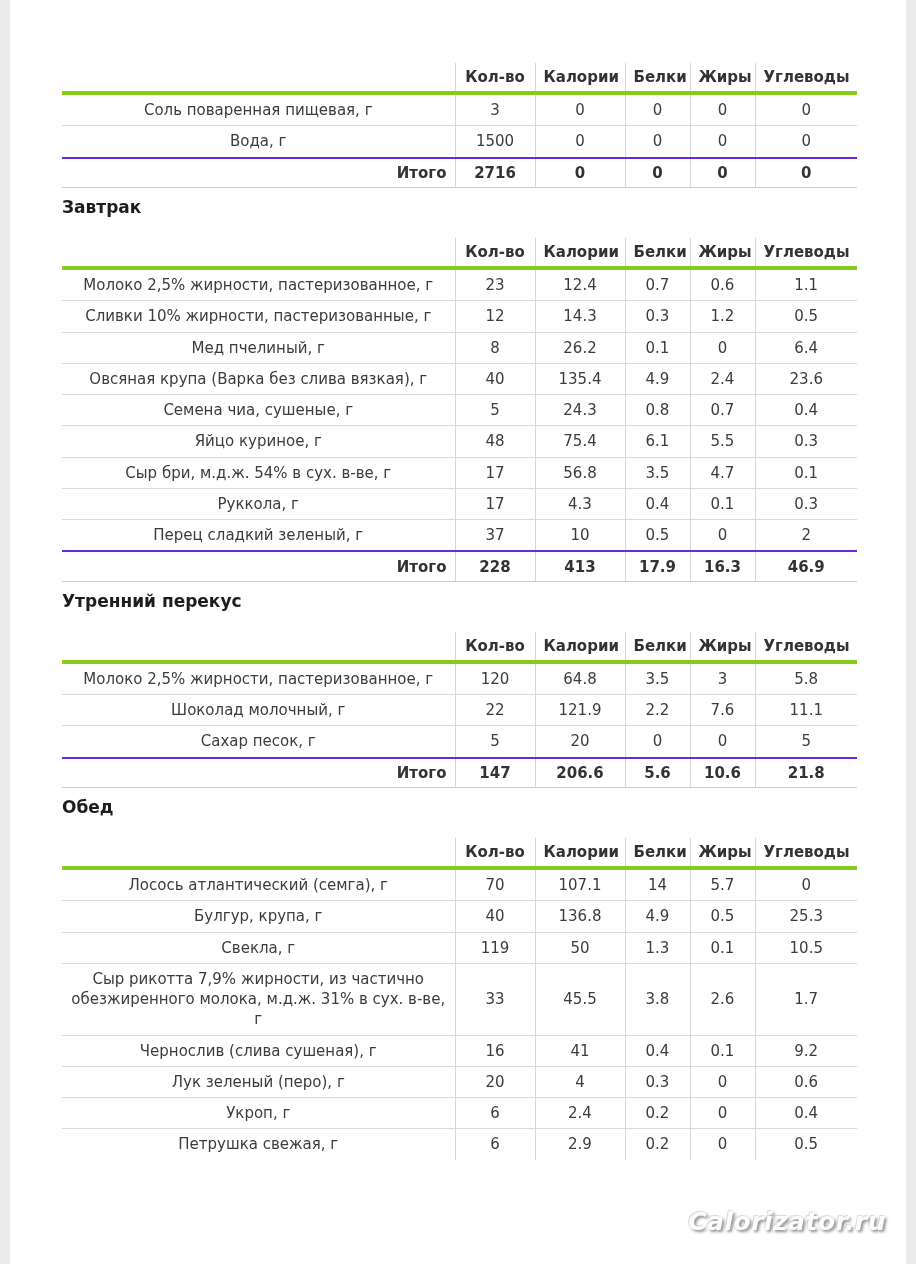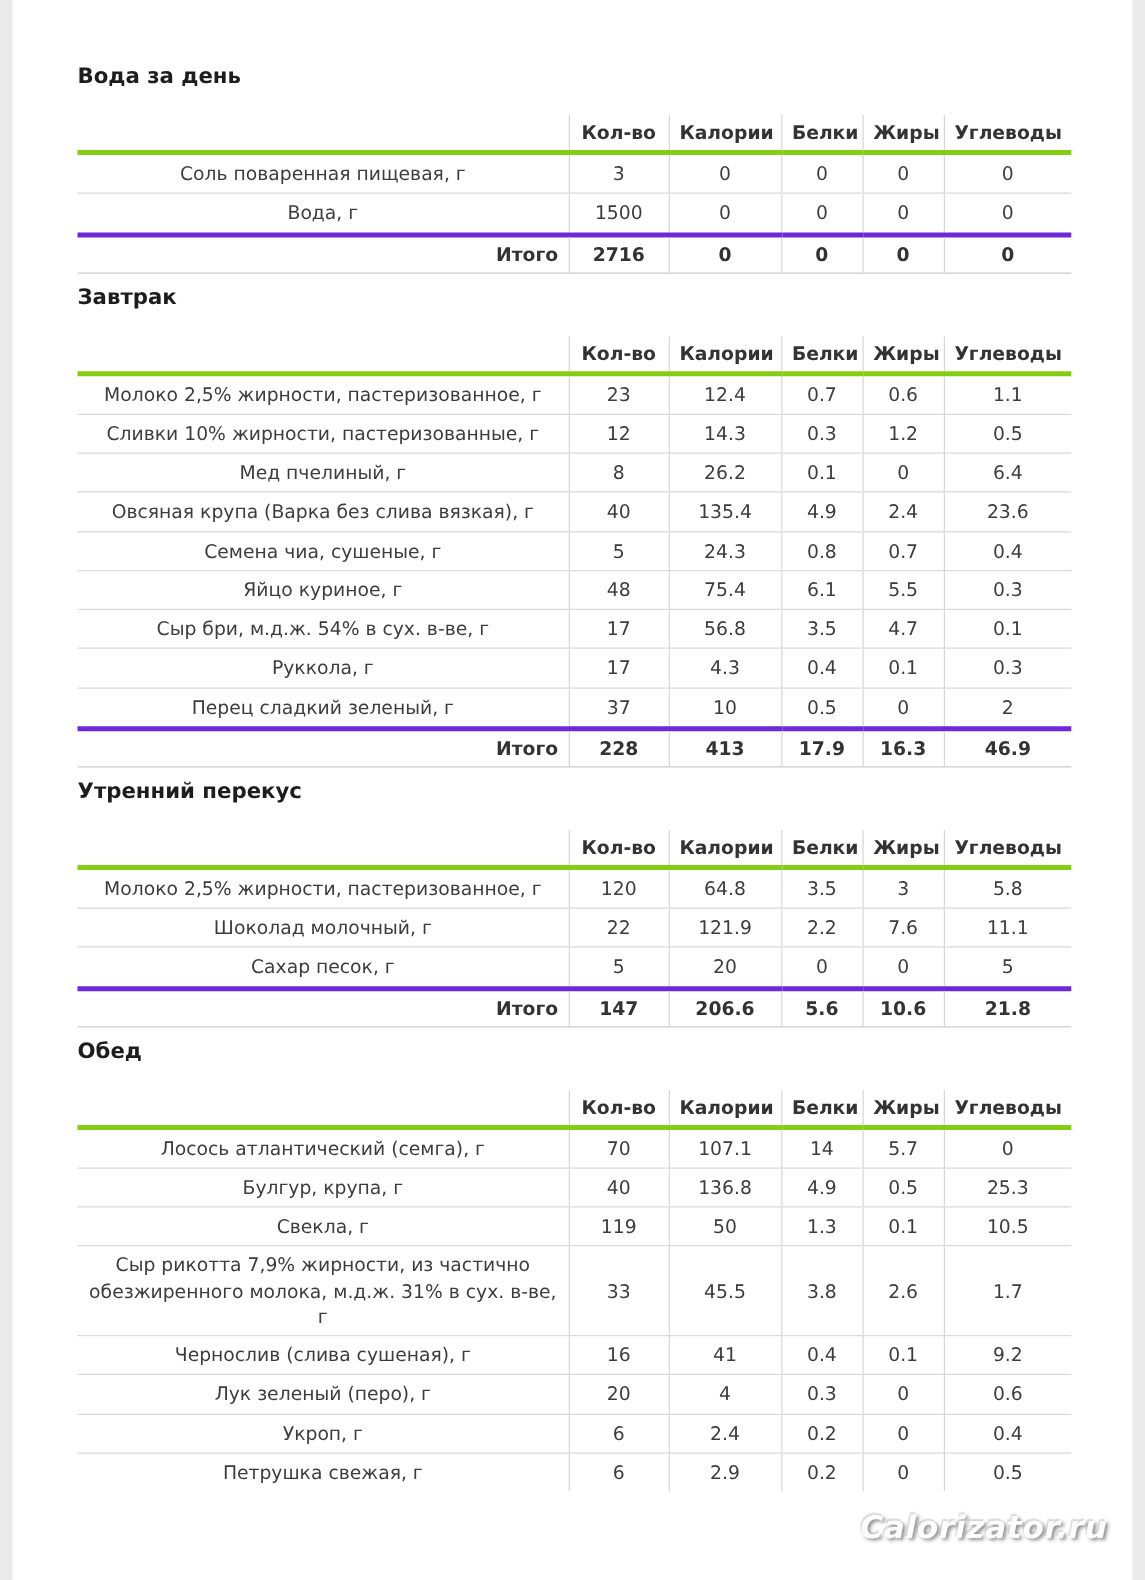--- a/index.html
+++ b/index.html
@@ -70,21 +70,21 @@
     border-top: 1px solid #d9d9d9;
   }
   .food-table tbody tr:first-child td { border-top: none; }
   .food-table td.name {
     text-align: center;
     line-height: 1.35;
   }
   .food-table tr.total-row td {
     font-weight: bold;
     color: #333333;
-    border-top: 4px solid #6d28d9;
+    border-top: 2px solid #6d28d9;
     border-bottom: 1px solid #cccccc;
   }
   .food-table td.total-label {
     text-align: right;
   }
   .watermark {
     position: absolute;
     right: 20px;
     bottom: 28px;
     font-size: 25px;
@@ -96,21 +96,20 @@
     pointer-events: none;
   }
 </style>
 </head>
 <body>
 
 <div class="page">
   <div class="content">
     <div id="sections">
   <section class="meal-section">
-    <h2 class="section-title">Вода за день</h2>
     <table class="food-table">
       <colgroup>
         <col class="c-name">
               <col class="c-qty">
               <col class="c-cal">
         <col class="c-prot">
               <col class="c-fat">
               <col class="c-carb">
       </colgroup>
       <thead>

